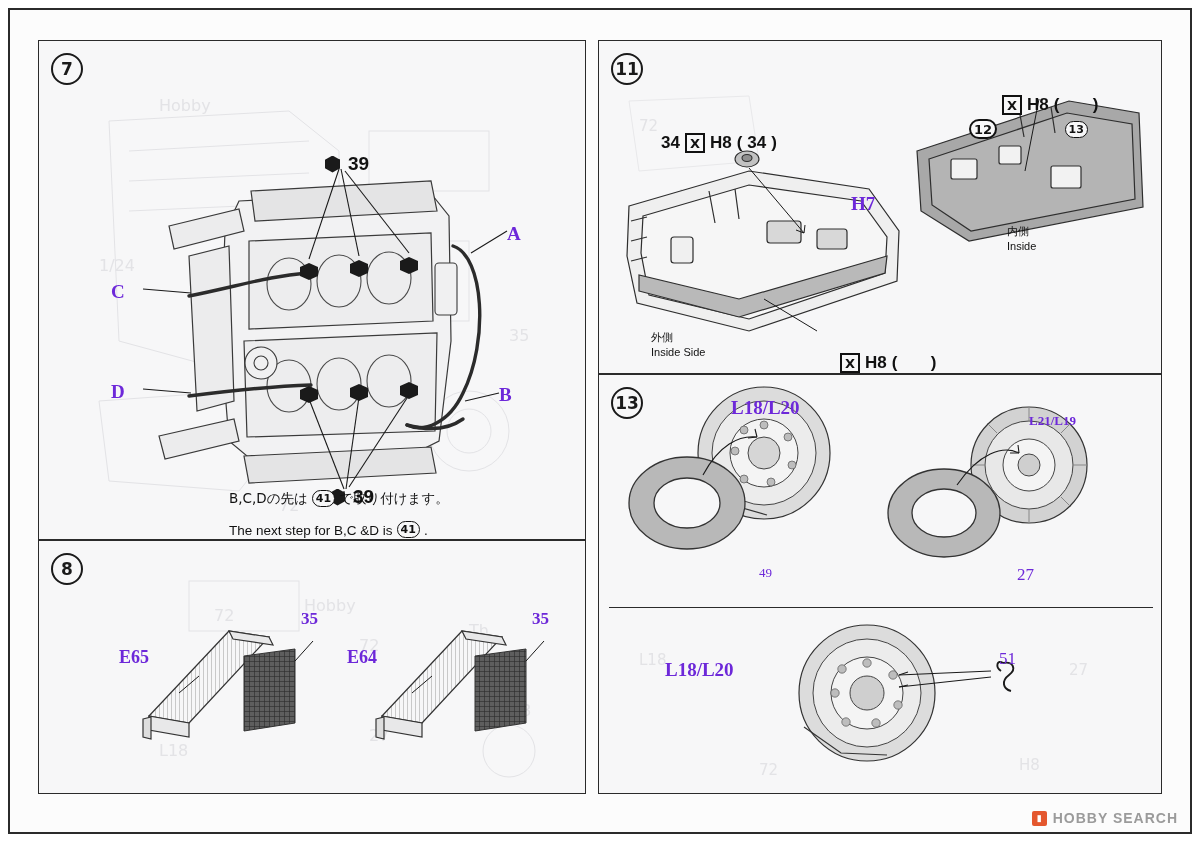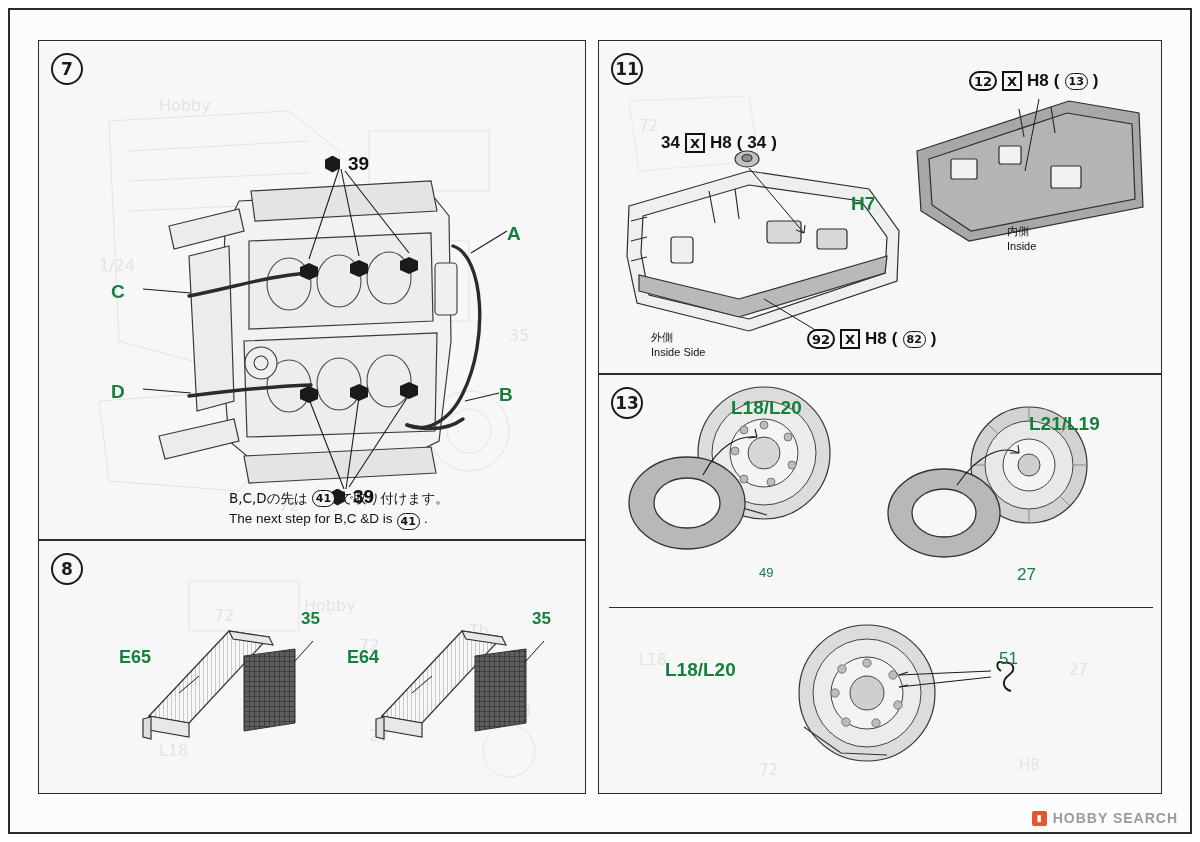--- a/index.html
+++ b/index.html
@@ -27,31 +27,32 @@
   #panel-13{left:598px;top:374px;width:564px;height:420px;}
 
   .step-num{
     position:absolute;width:28px;height:28px;border-radius:50%;
     border:2.5px solid #1a1a1a;color:#1a1a1a;
     font-weight:bold;font-size:17px;
     display:flex;align-items:center;justify-content:center;
     background:#f7f7f8;
     font-family:"DejaVu Sans", sans-serif;
   }
-  .lbl{position:absolute;color:#15803d;font-weight:bold;}
+  .lbl{position:absolute;color:#6d28d9;font-weight:bold;font-family:Liberation Serif, serif;}
   .lbl.plain{font-weight:normal;}
   .jp{font-family:"DejaVu Sans", sans-serif;}
 
   
   .circ{
     display:inline-flex;align-items:center;justify-content:center;
     min-width:20px;height:20px;padding:0 3px;border:2px solid #111;
     border-radius:11px;font-size:13px;font-weight:bold;line-height:1;
     background:#f7f7f8;box-sizing:border-box;
     font-family:"DejaVu Sans", sans-serif;
+    margin-top:48px;
   }
   .circ.sm{min-width:17px;height:17px;font-size:11px;border-width:1.6px;}
   .hexnut{
     display:inline-block;width:15px;height:17px;background:#1a1a1a;
     clip-path:polygon(50% 0%,100% 25%,100% 75%,50% 100%,0% 75%,0% 25%);
     vertical-align:-3px;
   }
   .cement{
     display:inline-flex;align-items:center;justify-content:center;
     width:20px;height:20px;border:2px solid #111;background:#f7f7f8;
@@ -190,21 +191,21 @@
     <div class="lbl" style="left:460px;top:343px;font-size:19px;">B</div>
     <div class="lbl" style="left:72px;top:240px;font-size:19px;">C</div>
     <div class="lbl" style="left:72px;top:340px;font-size:19px;">D</div>
 
     <div class="note" style="left:190px;top:447px;width:330px;">
       <div style="display:flex;align-items:center;">
         <span class="jp">B,C,Dの先は</span>
         <span class="circ sm" style="margin:0 4px;">41</span>
         <span class="jp">で取り付けます。</span>
       </div>
-      <div style="display:flex;align-items:flex-end;margin-top:0;">
+      <div style="display:flex;align-items:flex-start;margin-top:12px;">
         <span>The next step for B,C &amp;D is</span>
         <span class="circ sm" style="margin:0 4px;">41</span>
         <span>.</span>
       </div>
     </div>
   </div>
 
   <div class="panel" id="panel-8">
     <div class="step-num" style="left:12px;top:12px;">8</div>
 
@@ -451,21 +452,21 @@
         <path d="M404 288 C 398 284, 396 292, 402 296"></path>
       </g>
       <g stroke="#1a1a1a" fill="none" stroke-width="1.1">
         <path d="M300 300 L392 296"></path>
         <path d="M300 312 L392 302"></path>
         <path d="M300 300 l9 -3 M300 312 l9 -2"></path>
       </g>
     </svg>
 
     <div class="lbl" style="left:132px;top:22px;font-size:19px;">L18/L20</div>
-    <div class="lbl" style="left:430px;top:38px;font-size:19px;">L21/L19</div>
+    <div class="lbl" style="left:430px;top:38px;font-size:13px;">L21/L19</div>
     <div class="lbl plain" style="left:160px;top:190px;font-size:13px;">49</div>
     <div class="lbl plain" style="left:418px;top:190px;font-size:17px;">27</div>
 
     <div class="lbl" style="left:66px;top:284px;font-size:19px;">L18/L20</div>
     <div class="lbl plain" style="left:400px;top:274px;font-size:17px;text-align:right;">51</div>
   </div>
 
   <div class="hs-logo">
     <span class="mark">▮</span>
     <span class="txt">HOBBY SEARCH</span>

